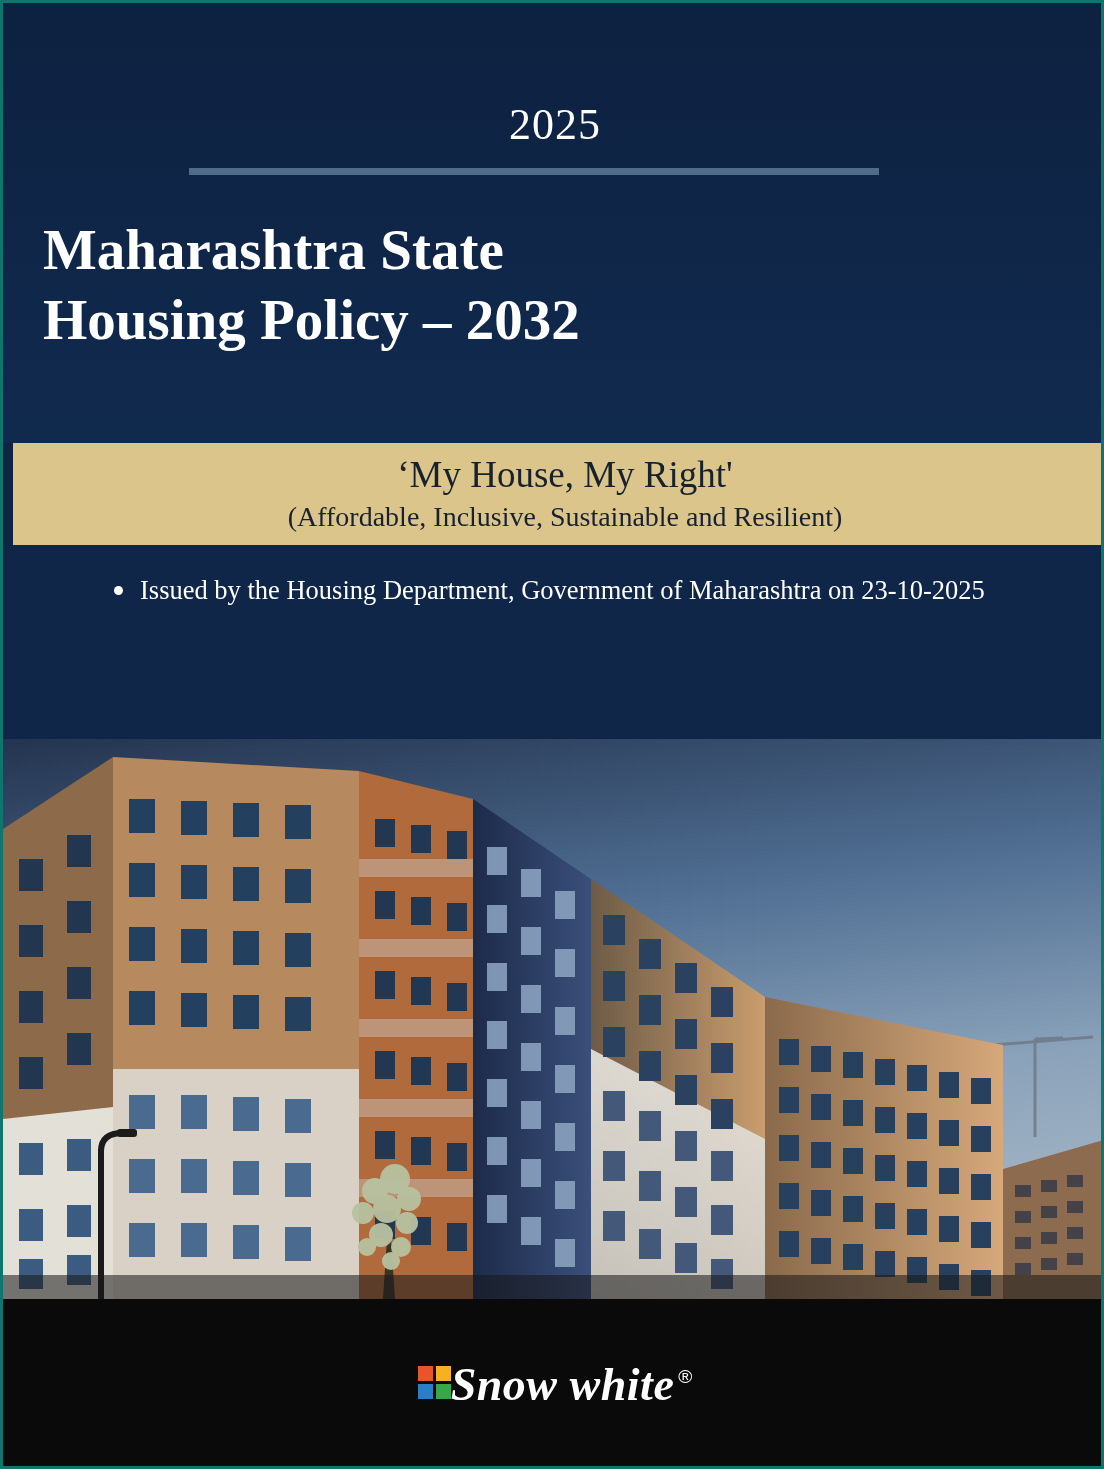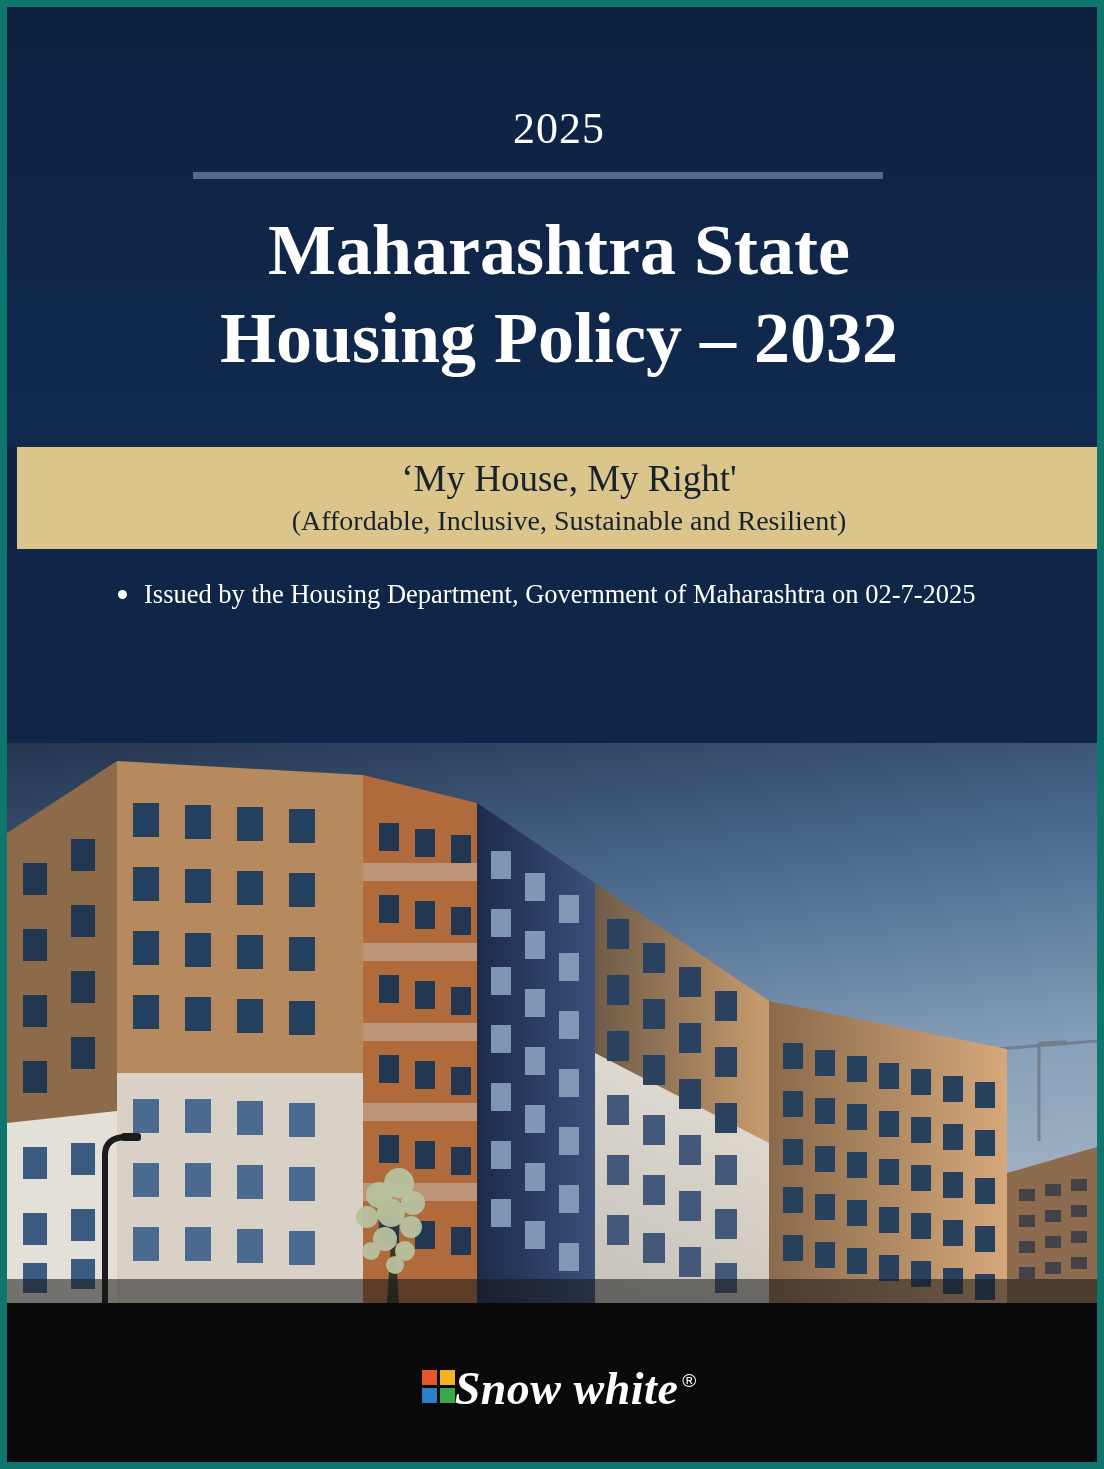--- a/index.html
+++ b/index.html
@@ -10,21 +10,21 @@
     background: #ffffff;
     font-family: "Liberation Serif", serif;
   }
 
   .cover {
     position: relative;
     width: 1104px;
     height: 1469px;
     background: #0f2444;
     overflow: hidden;
-    border: 7px solid #0f766e;
+    border: 3px solid #0f766e;
   }
 
   
   .top-block {
     position: absolute;
     left: 0; top: 0;
     width: 1104px;
     height: 440px;
     background: linear-gradient(180deg, #0d2140 0%, #0f2648 55%, #102a4e 100%);
   }
@@ -45,25 +45,25 @@
     left: 186px;
     top: 165px;
     width: 690px;
     height: 7px;
     background: #4f6b88;
   }
 
   .main-title {
     position: absolute;
     left: 40px;
-    top: 200px;
+    top: 212px;
     width: 1024px;
-    text-align: center;
+    text-align: left;
     color: #ffffff;
-    font-size: 72px;
+    font-size: 57px;
     line-height: 1.22;
     font-weight: bold;
     font-family: "Liberation Serif", serif;
     letter-spacing: 0px;
   }
 
   
   .gold-band {
     position: absolute;
     left: 0; top: 440px;
@@ -187,21 +187,21 @@
       <div>Housing Policy – 2032</div>
     </div>
   </div>
 
   <div class="gold-band">
     <div class="tagline">‘My House, My Right'</div>
     <div class="tagline-sub">(Affordable, Inclusive, Sustainable and Resilient)</div>
   </div>
 
   <div class="bullets-block">
-    <div class="bullet">Issued by the Housing Department, Government of Maharashtra on 02-7-2025</div>
+    <div class="bullet">Issued by the Housing Department, Government of Maharashtra on 23-10-2025</div>
   </div>
 
   <div class="photo">
     <svg width="1104" height="560" viewBox="0 0 1104 560" xmlns="http://www.w3.org/2000/svg" aria-hidden="true">
       <defs>
         <linearGradient id="sky" x1="0" y1="0" x2="0.25" y2="1">
           <stop offset="0%" stop-color="#24344f"></stop>
           <stop offset="40%" stop-color="#4f6e92"></stop>
           <stop offset="75%" stop-color="#8aa2ba"></stop>
           <stop offset="100%" stop-color="#a3b4c4"></stop>

